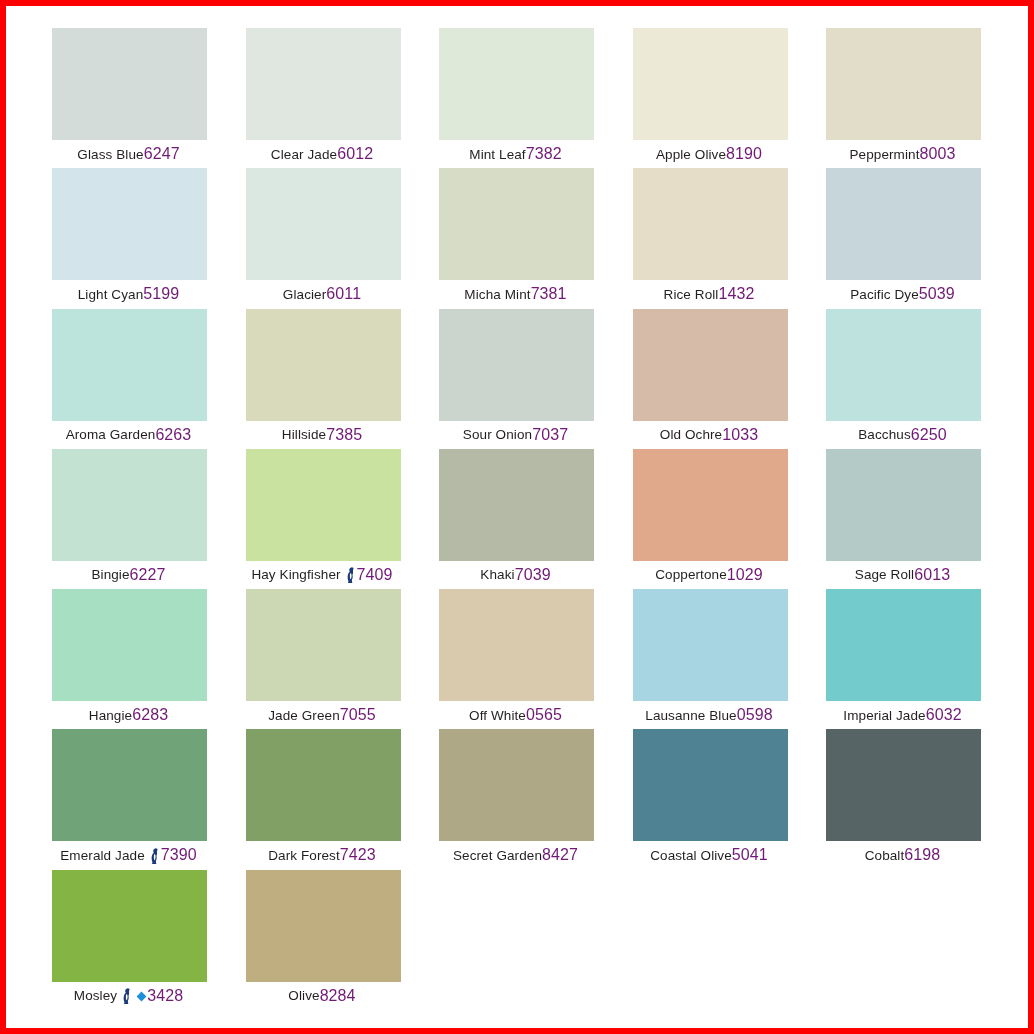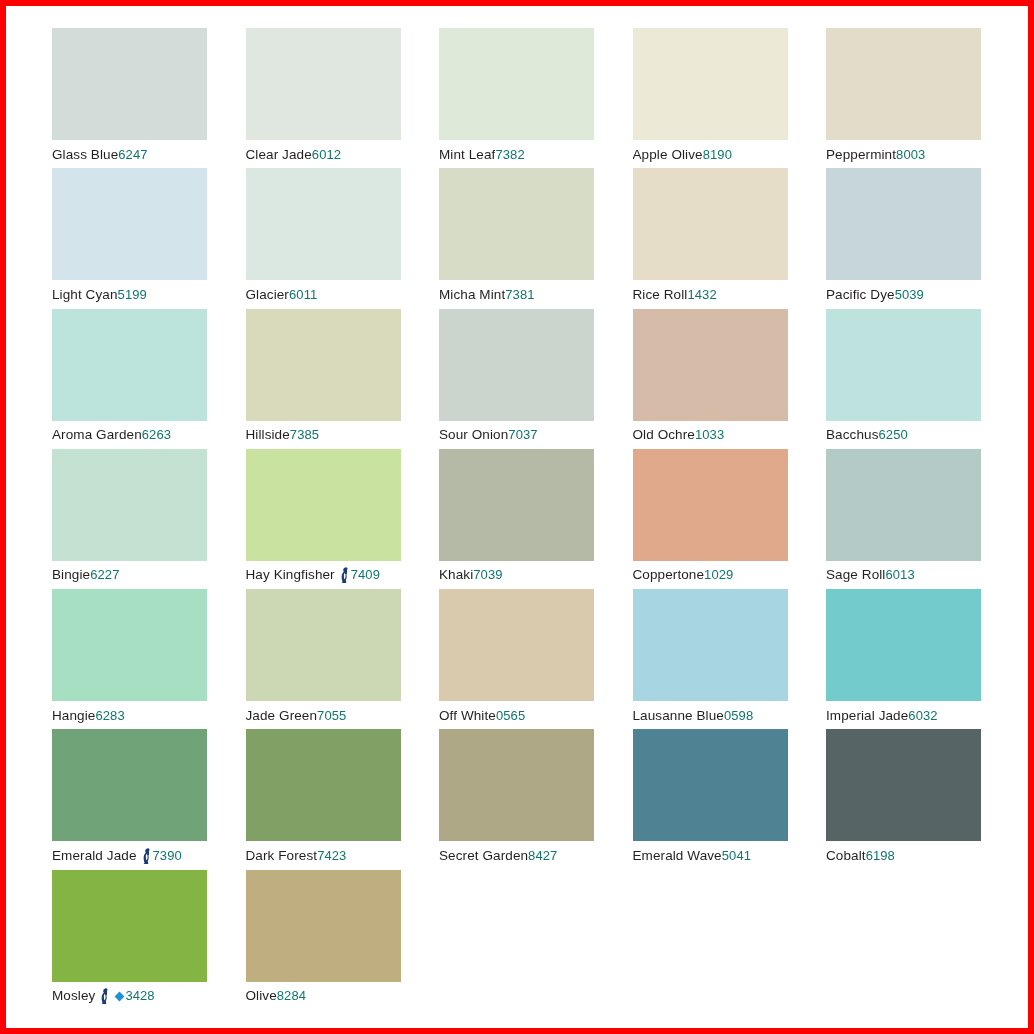--- a/index.html
+++ b/index.html
@@ -38,39 +38,39 @@
   }
   .swatch-chip {
     width: 155px;
     height: 112px;
     display: block;
   }
   .swatch-label {
     height: 28px;
     display: flex;
     align-items: center;
-    justify-content: flex-start;
+    justify-content: center;
     font-size: 13.5px;
     color: #231f20;
     letter-spacing: 0.1px;
     white-space: nowrap;
   }
   .swatch-name-wrap {
     display: flex;
     align-items: center;
     gap: 4px;
     overflow: hidden;
   }
   .swatch-name {
     font-size: 13.5px;
     color: #231f20;
   }
   .swatch-code {
-    font-size: 13px;
-    color: #0f766e;
+    font-size: 16px;
+    color: #701a75;
     padding-right: 2px;
   }
   .badge-row {
     display: inline-flex;
     align-items: center;
     gap: 3px;
     transform: translateY(1px);
   }
   .penguin-icon { display: inline-block; line-height: 0; }
   .diamond-icon { display: inline-block; line-height: 0; }
@@ -341,21 +341,21 @@
           <div class="swatch-name-wrap">
             <span class="swatch-name">Secret Garden</span>
           </div>
           <span class="swatch-code">8427</span>
         </div>
       </div>
       <div class="swatch-cell">
         <div class="swatch-chip" style="background: rgb(79, 130, 146);"></div>
         <div class="swatch-label">
           <div class="swatch-name-wrap">
-            <span class="swatch-name">Emerald Wave</span>
+            <span class="swatch-name">Coastal Olive</span>
           </div>
           <span class="swatch-code">5041</span>
         </div>
       </div>
       <div class="swatch-cell">
         <div class="swatch-chip" style="background: rgb(87, 100, 102);"></div>
         <div class="swatch-label">
           <div class="swatch-name-wrap">
             <span class="swatch-name">Cobalt</span>
           </div>

